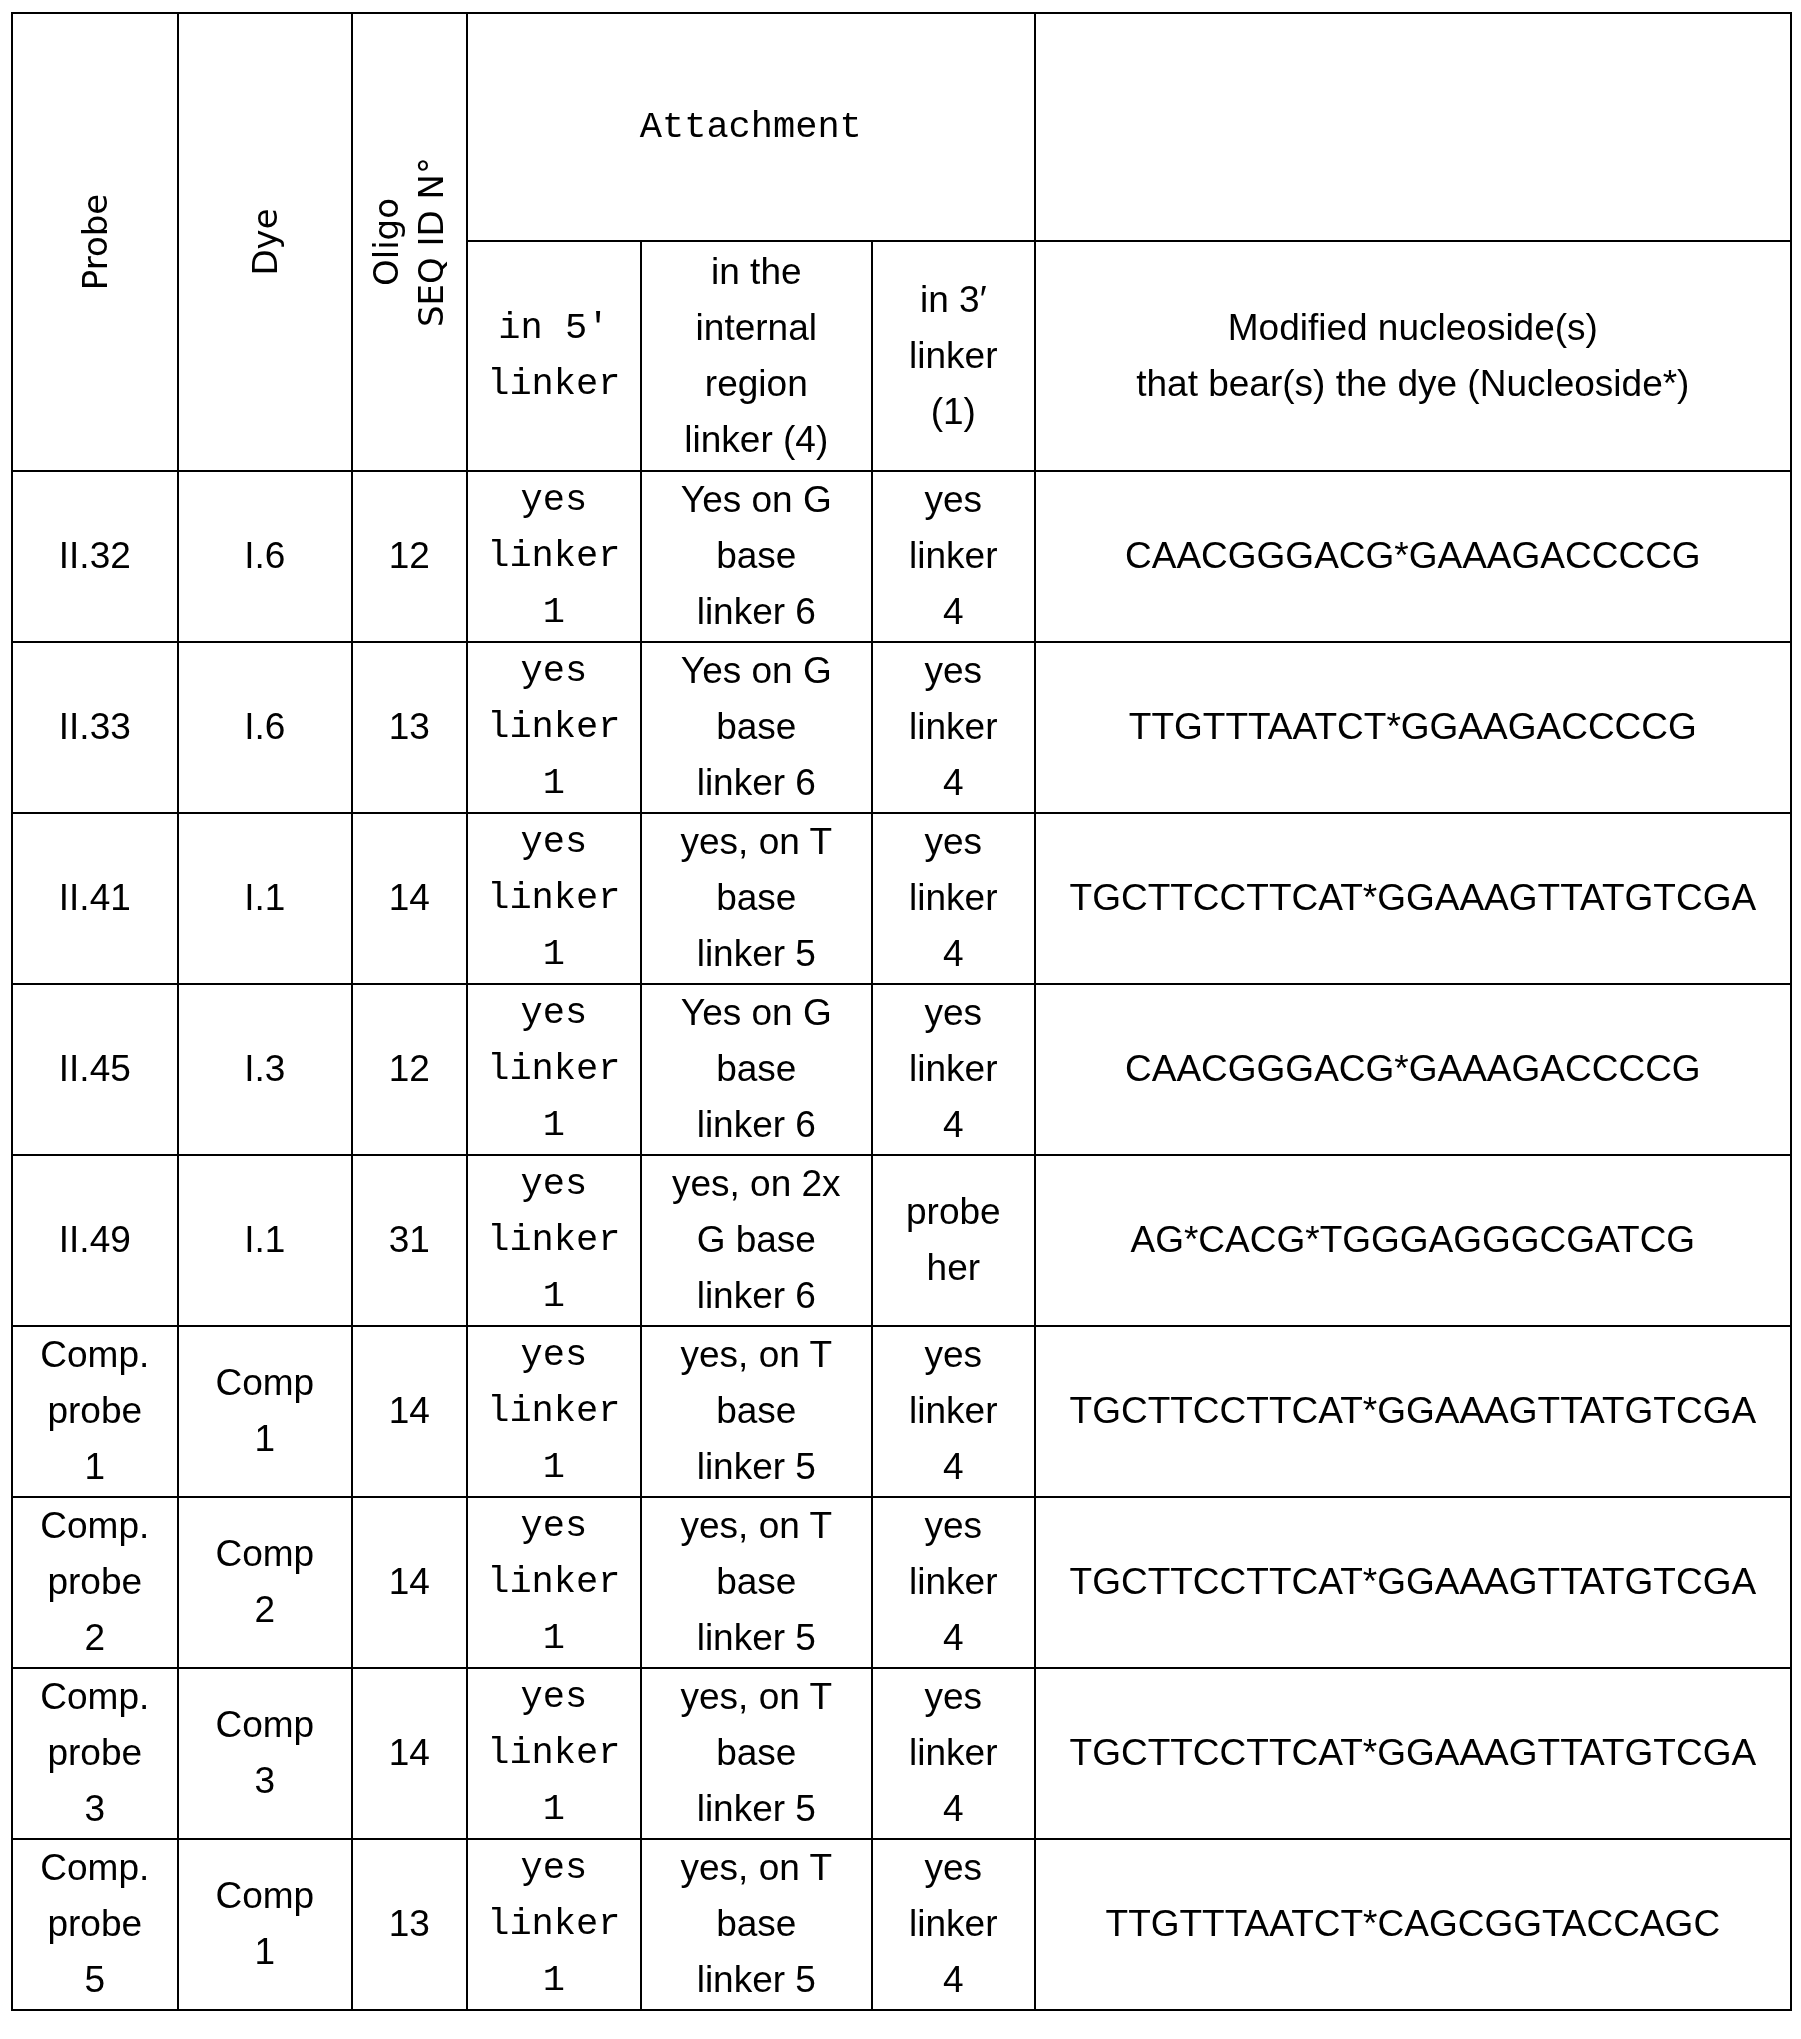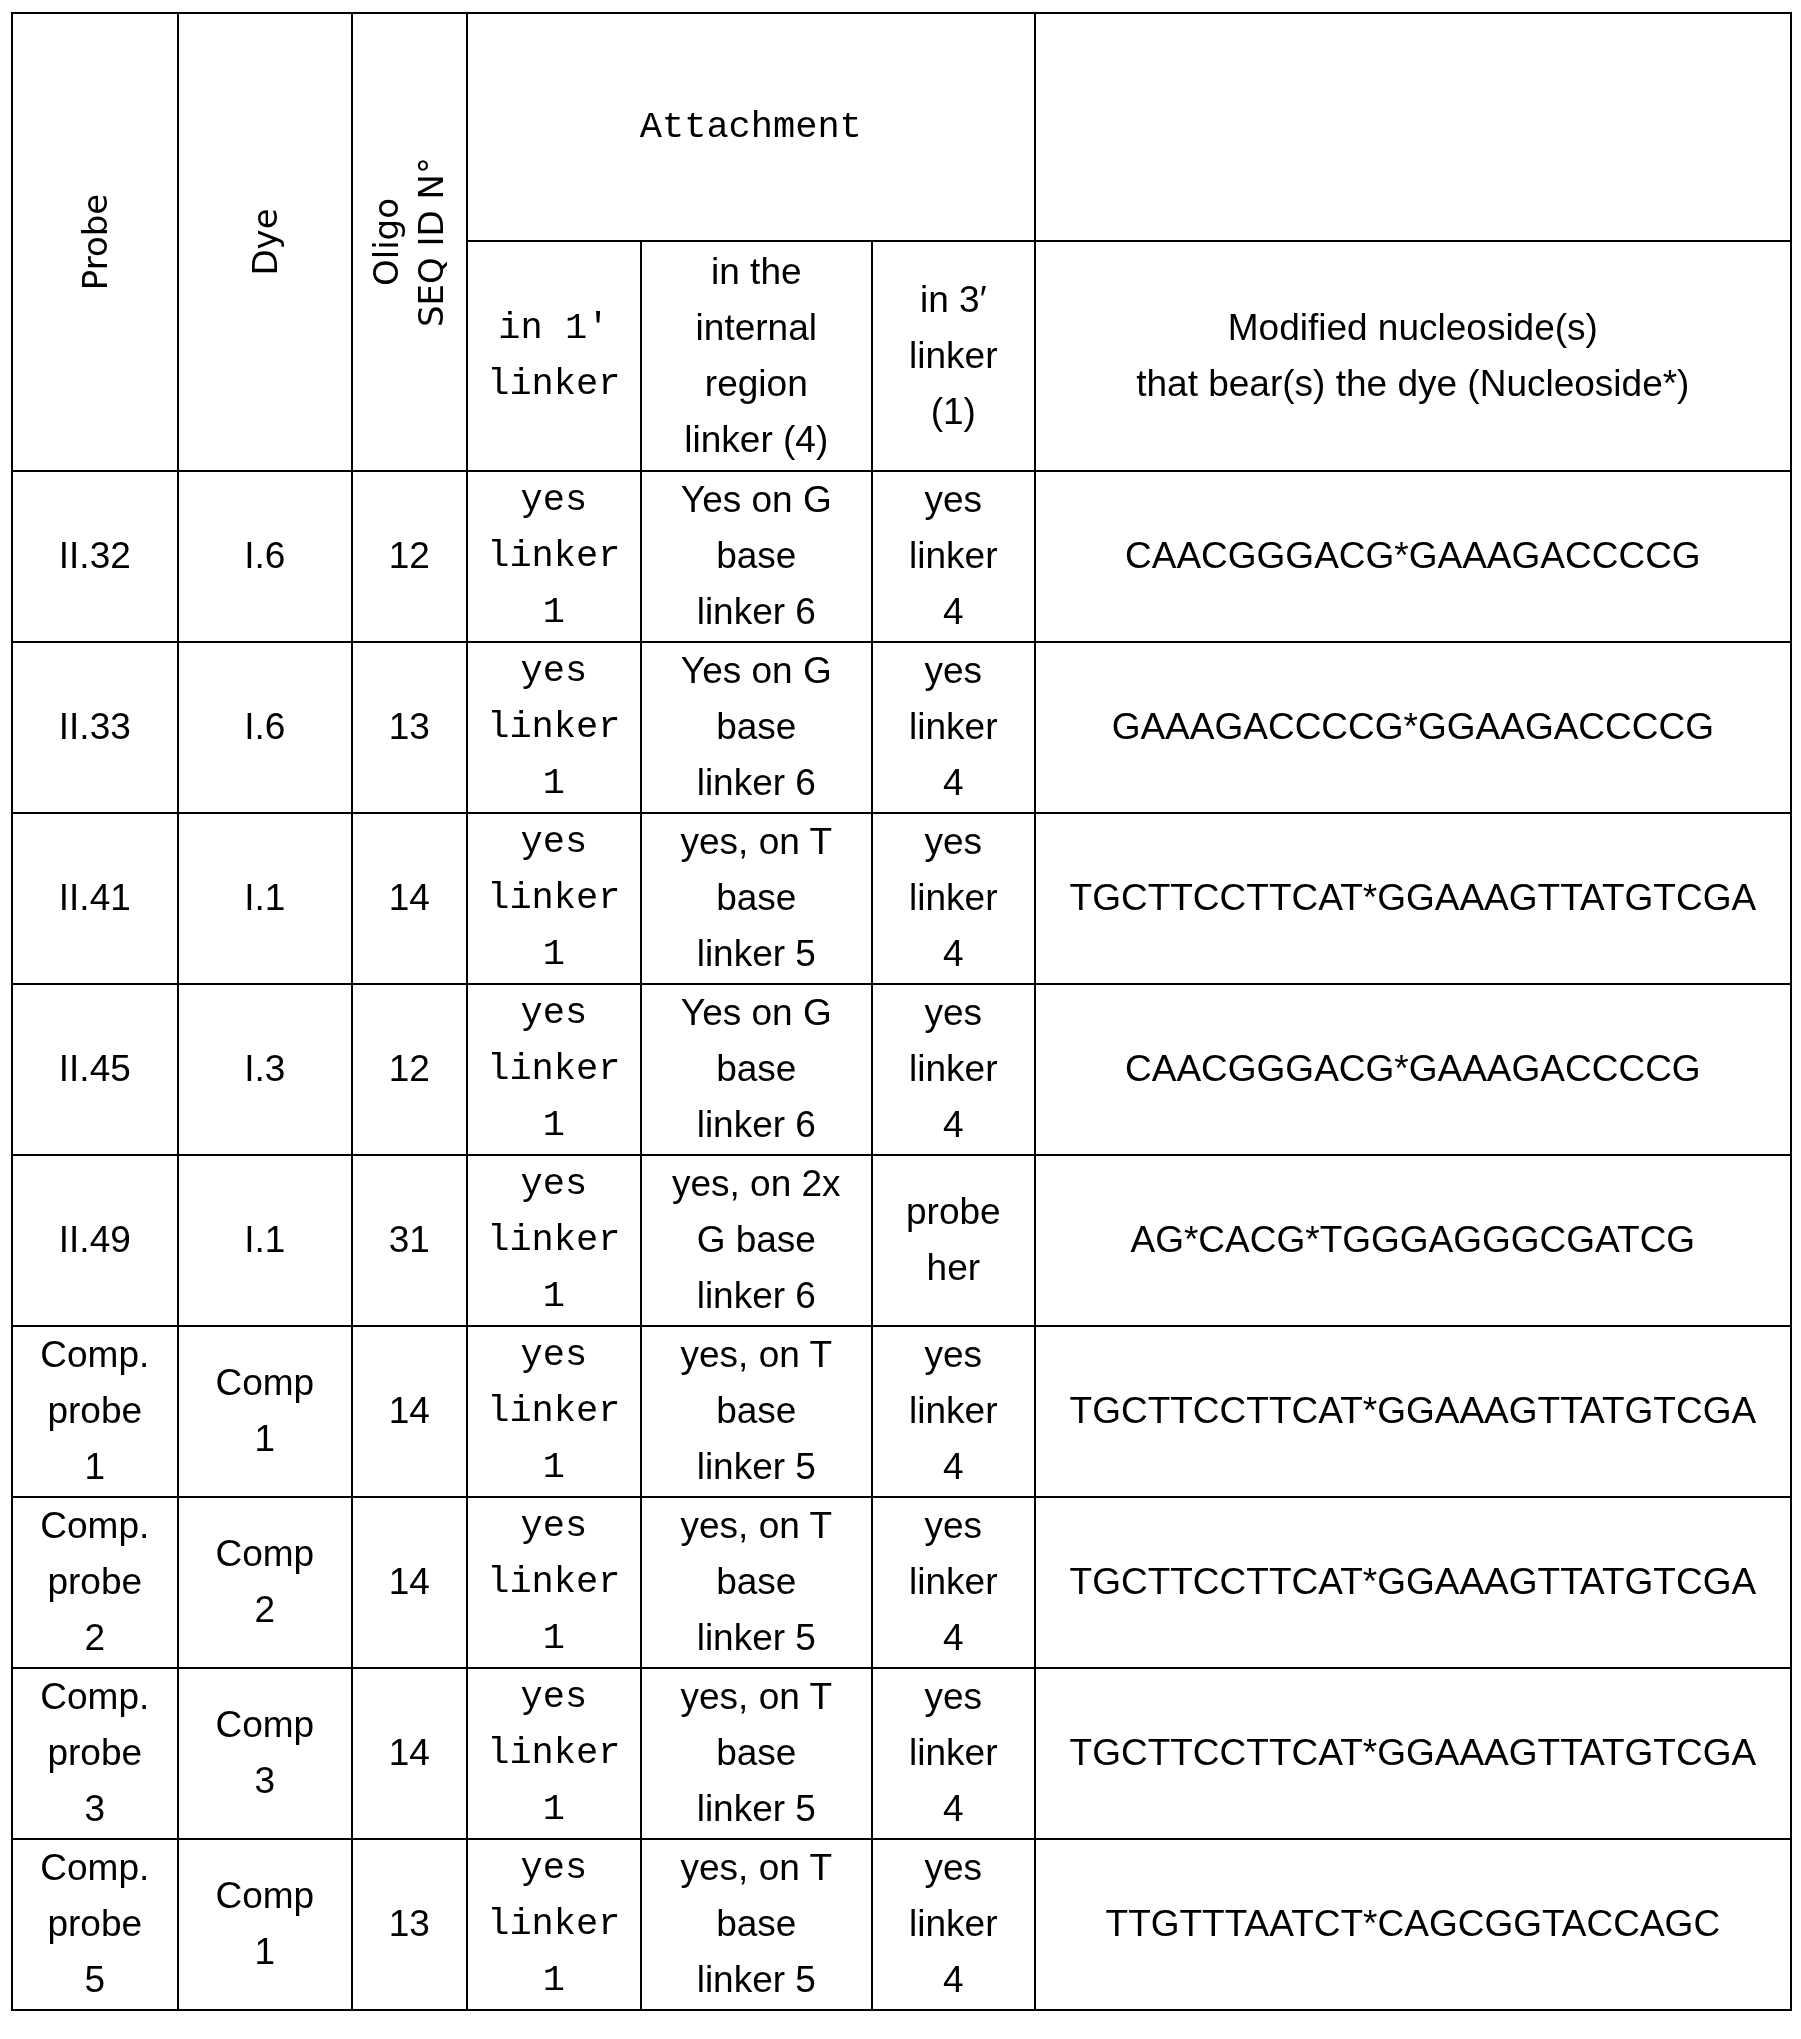--- a/index.html
+++ b/index.html
@@ -53,21 +53,21 @@
           </span>
         </div>
       </th>
       <th colspan="3" class="thin-l">
         <span class="cell-text">Attachment</span>
       </th>
       <th></th>
     </tr>
     <tr class="hdr-sub">
       <th class="thin-l">
-        <span class="cell-text">in 1′
+        <span class="cell-text">in 5′
 linker</span>
       </th>
       <th>
         <span class="cell-text">in the
 internal
 region
 linker (4)</span>
       </th>
       <th>
         <span class="cell-text">in 3′
@@ -129,21 +129,21 @@
           <span class="cell-text">Yes on G
 base
 linker 6</span>
         </td>
       <td>
           <span class="cell-text">yes
 linker
 4</span>
         </td>
       <td>
-          <span class="cell-text seq">GAAAGACCCCG*GGAAGACCCCG</span>
+          <span class="cell-text seq">TTGTTTAATCT*GGAAGACCCCG</span>
         </td>
     </tr>
     <tr class="data-row">
       <td>
           <span class="cell-text">II.41</span>
         </td>
       <td>
           <span class="cell-text">I.1</span>
         </td>
       <td class="thin-r">

